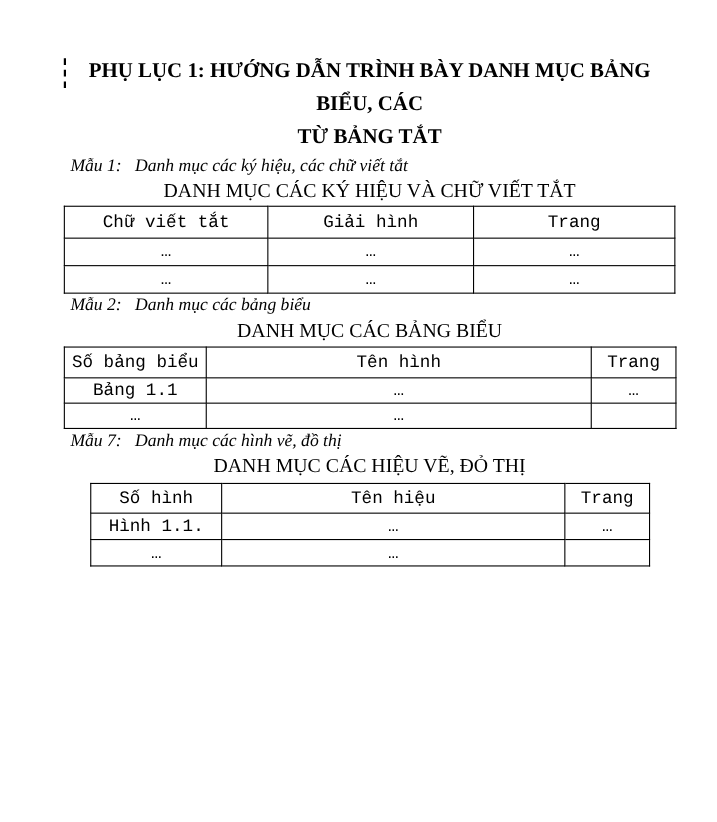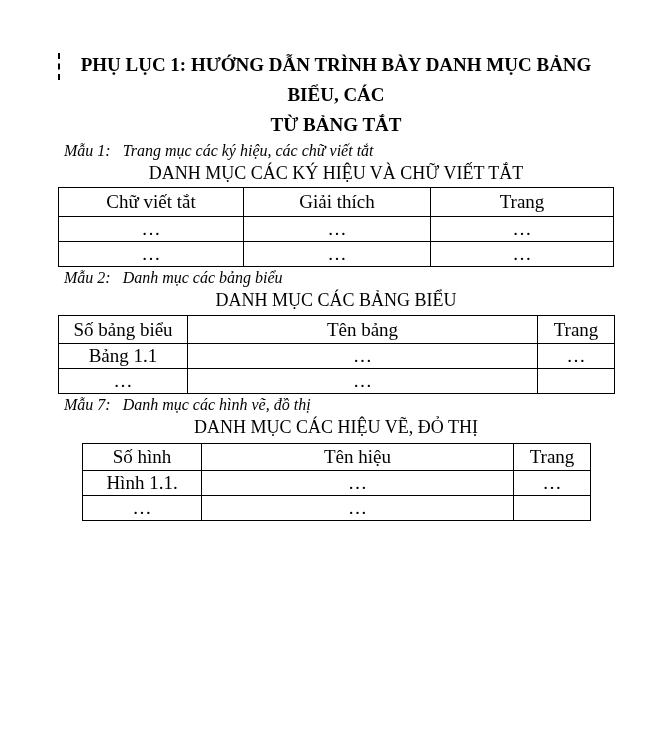--- a/index.html
+++ b/index.html
@@ -55,21 +55,22 @@
   .m-mau2{margin-top:28px;}
   .m-h2{margin-top:4px;}
   .m-t2{margin-top:4px;padding-left:24px;}
   .m-mau7{margin-top:22px;}
   .m-h3{margin-top:4px;}
   .m-t3{margin-top:5px;}
 
   table.doc-table{
     border-collapse:collapse;
     table-layout:fixed;
-    font-size:19px;
+    font-size:16px;
+    font-family:Liberation Mono, monospace;
   }
   table.doc-table th,
   table.doc-table td{
     border:1.5px solid #000;
     padding:1px 5px;
     font-weight:normal;
     vertical-align:middle;
     overflow:hidden;
     white-space:nowrap;
   }
@@ -92,32 +93,32 @@
 </style>
 </head>
 <body>
 
 <div class="page">
   <div class="text-cursor"></div>
   <div class="content">
 
     <h1 class="doc-title"><span>PHỤ LỤC 1: HƯỚNG DẪN TRÌNH BÀY DANH MỤC BẢNG BIỂU, CÁC</span><br><span>TỪ BẢNG TẮT</span></h1>
 
-    <p class="form-label m-mau1"><span class="lbl">Mẫu 1:</span><span>Trang mục các ký hiệu, các chữ viết tắt</span></p>
+    <p class="form-label m-mau1"><span class="lbl">Mẫu 1:</span><span>Danh mục các ký hiệu, các chữ viết tắt</span></p>
     <h2 class="section-heading m-h1">DANH MỤC CÁC KÝ HIỆU VÀ CHỮ VIẾT TẮT</h2>
     <table class="doc-table m-t1" id="table-1">
       <colgroup>
           <col style="width:185px">
           <col style="width:187px">
           <col style="width:183px">
         </colgroup>
       <tbody>
           <tr class="hrow">
         <th>Chữ viết tắt</th>
-        <th>Giải thích</th>
+        <th>Giải hình</th>
         <th>Trang</th>
       </tr>
       <tr class="drow">
         <td class="al-c">…</td>
         <td class="al-c">…</td>
         <td class="al-c">…</td>
       </tr>
       <tr class="drow">
         <td class="al-c">…</td>
         <td class="al-c">…</td>
@@ -130,21 +131,21 @@
     <h2 class="section-heading m-h2">DANH MỤC CÁC BẢNG BIỂU</h2>
     <table class="doc-table m-t2" id="table-2">
       <colgroup>
           <col style="width:129px">
           <col style="width:350px">
           <col style="width:77px">
         </colgroup>
       <tbody>
           <tr class="hrow">
         <th>Số bảng biểu</th>
-        <th>Tên bảng</th>
+        <th>Tên hình</th>
         <th>Trang</th>
       </tr>
       <tr class="drow">
         <td class="al-l">Bảng 1.1</td>
         <td class="al-l">…</td>
         <td class="al-c">…</td>
       </tr>
       <tr class="drow">
         <td class="al-l">…</td>
         <td class="al-l">…</td>

